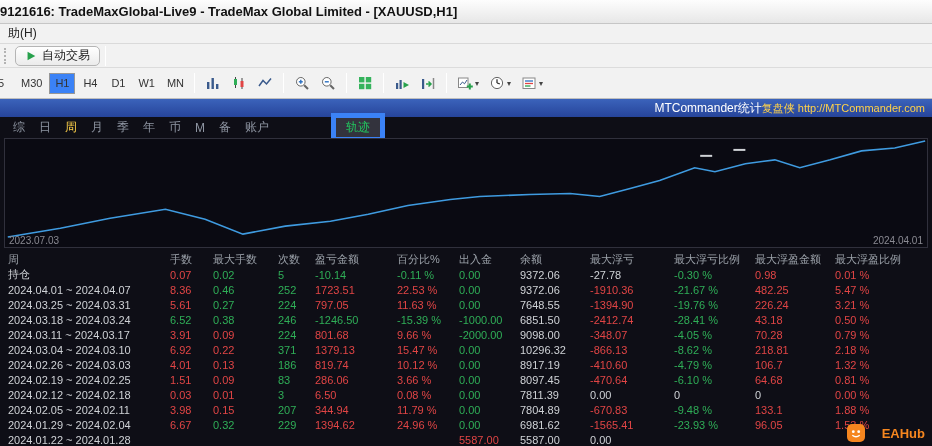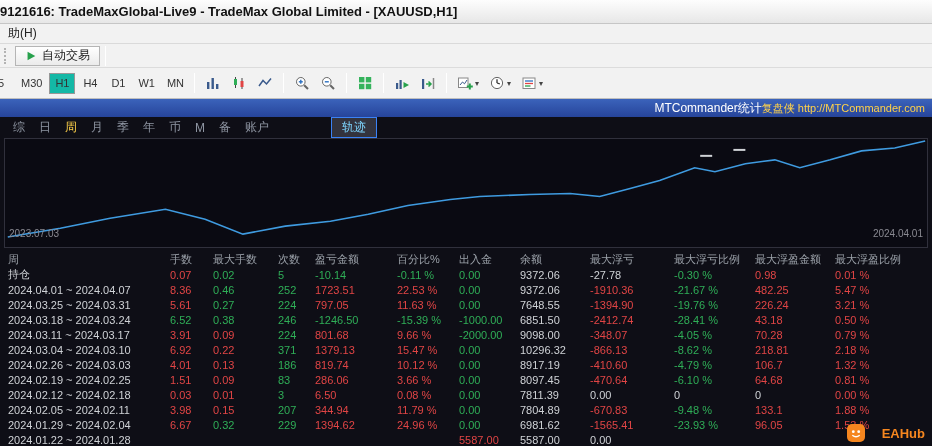--- a/index.html
+++ b/index.html
@@ -10,47 +10,47 @@
   .titlebar{height:24px;background:linear-gradient(#fdfdfd,#e7e7e7);border-bottom:1px solid #c6c6c6;
     display:flex;align-items:center;justify-content:flex-start}
   .titlebar .title{font-size:13px;font-weight:bold;color:#111}
   .menubar{height:20px;background:#f2f2f2;border-bottom:1px solid #dadada;display:flex;align-items:flex-end;padding-left:2px}
   .menu-item{color:#222;padding:1px 6px;cursor:default}
   .toolbar{background:#f2f2f2;display:flex;align-items:center}
   .toolbar1{height:24px;border-bottom:1px solid #dcdcdc;padding-left:2px}
   .toolbar2{height:31px;border-bottom:1px solid #bfbfbf}
   .grip{width:6px;height:16px;border-left:2px dotted #b3b3b3;margin:0 5px 0 2px}
   .autotrade{display:flex;align-items:center;gap:5px;font-size:12px;color:#222;
-    background:linear-gradient(#ffffff,#ebebeb);border:1px solid #b5b5b5;border-radius:0;height:20px;padding:0 9px;cursor:default}
+    background:linear-gradient(#ffffff,#ebebeb);border:1px solid #b5b5b5;border-radius:5px;height:20px;padding:0 9px;cursor:default}
   .autotrade .at-icon svg{width:12px;height:12px;display:block}
   .sep{width:1px;height:20px;background:#c4c4c4;border-right:1px solid #ffffff;margin:0 5px;flex:none}
   .tf-group{display:flex;align-items:center;gap:2px}
   .tbtn{height:21px;min-width:26px;font-size:11px;color:#333;background:transparent;border:1px solid transparent;
     display:flex;align-items:center;justify-content:center;padding:0 4px;cursor:default}
-  .tbtn.active{background:#14b8a6;border-color:#979797}
+  .tbtn.active{background:#3b82f6;border-color:#979797}
   .tbtn.cut{margin-left:-12px}
   .icon-groups{display:flex;align-items:center}
   .icon-btn{display:flex;align-items:center;height:22px;padding:0 3px;background:transparent;border:1px solid transparent;margin:0 1px;cursor:default}
   .icon-btn .ic svg{width:16px;height:16px;display:block}
   .caret{font-size:8px;color:#444;margin-left:2px}
 
   
   .panel{position:absolute;top:99px;left:0;right:0;bottom:0;background:#0e0e16}
   .panel-header{height:18px;background:linear-gradient(#3b63bb,#26449a);display:flex;align-items:center;justify-content:flex-end;padding:0 7px}
   .panel-title{color:#ffffff;font-size:12px}
   .panel-link{color:#ffd24a;font-size:11px;cursor:default}
   .tabs{height:21px;display:flex;align-items:center;padding-left:6px}
   .tab{color:#8f96a3;font-size:12px;padding:1px 7px;cursor:default}
   .tab.active{color:#ffd24a}
-  .tab-track{margin-left:55px;background:#33333d;border:1px solid #3b82f6;color:#7dd3fc;font-size:12px;padding:1px 10px;cursor:default}
+  .tab-track{margin-left:55px;background:#33333d;border:5px solid #3b82f6;color:#22c55e;font-size:12px;padding:1px 10px;cursor:default}
   .chart{position:relative;height:110px;margin:0 4px;border:1px solid #30303c;background:#0a0a12}
   .chart svg{position:absolute;inset:0;width:100%;height:100%}
   #eq-line{fill:none;stroke:#3f9be0;stroke-width:1.6}
   .dash{stroke:#cfd2d6;stroke-width:2}
-  .dl{position:absolute;bottom:8px;font-size:10px;color:#8a8a92}
+  .dl{position:absolute;bottom:1px;font-size:10px;color:#8a8a92}
   .dl.left{left:4px}.dl.right{right:4px}
 
   .table{margin-top:4px;font-size:11px}
   .trow{display:grid;grid-template-columns:162px 43px 65px 37px 82px 62px 61px 70px 84px 81px 80px auto;
     height:15px;align-items:center;padding-left:8px}
   .trow span{white-space:nowrap;overflow:hidden}
   .thead span{color:#9aa0a8}
   .c-r{color:#e14545}.c-g{color:#2fae57}.c-w{color:#cfd2d6}
 
   

